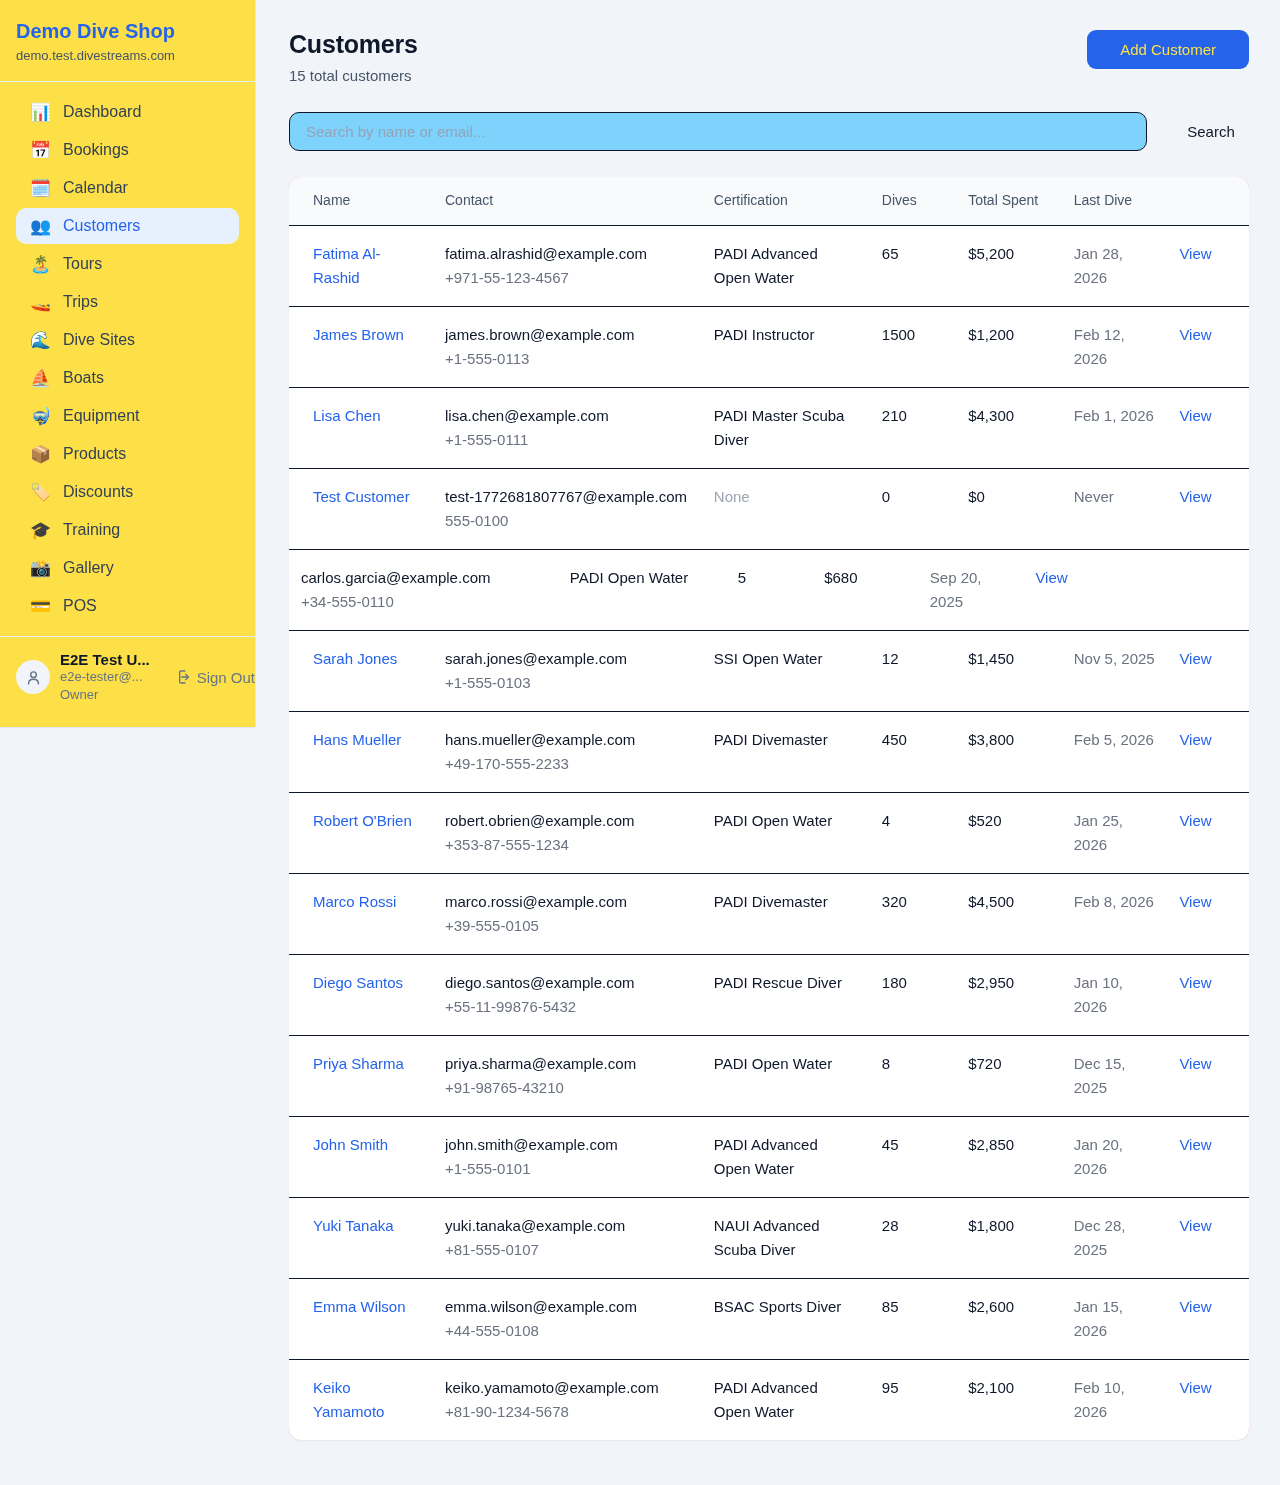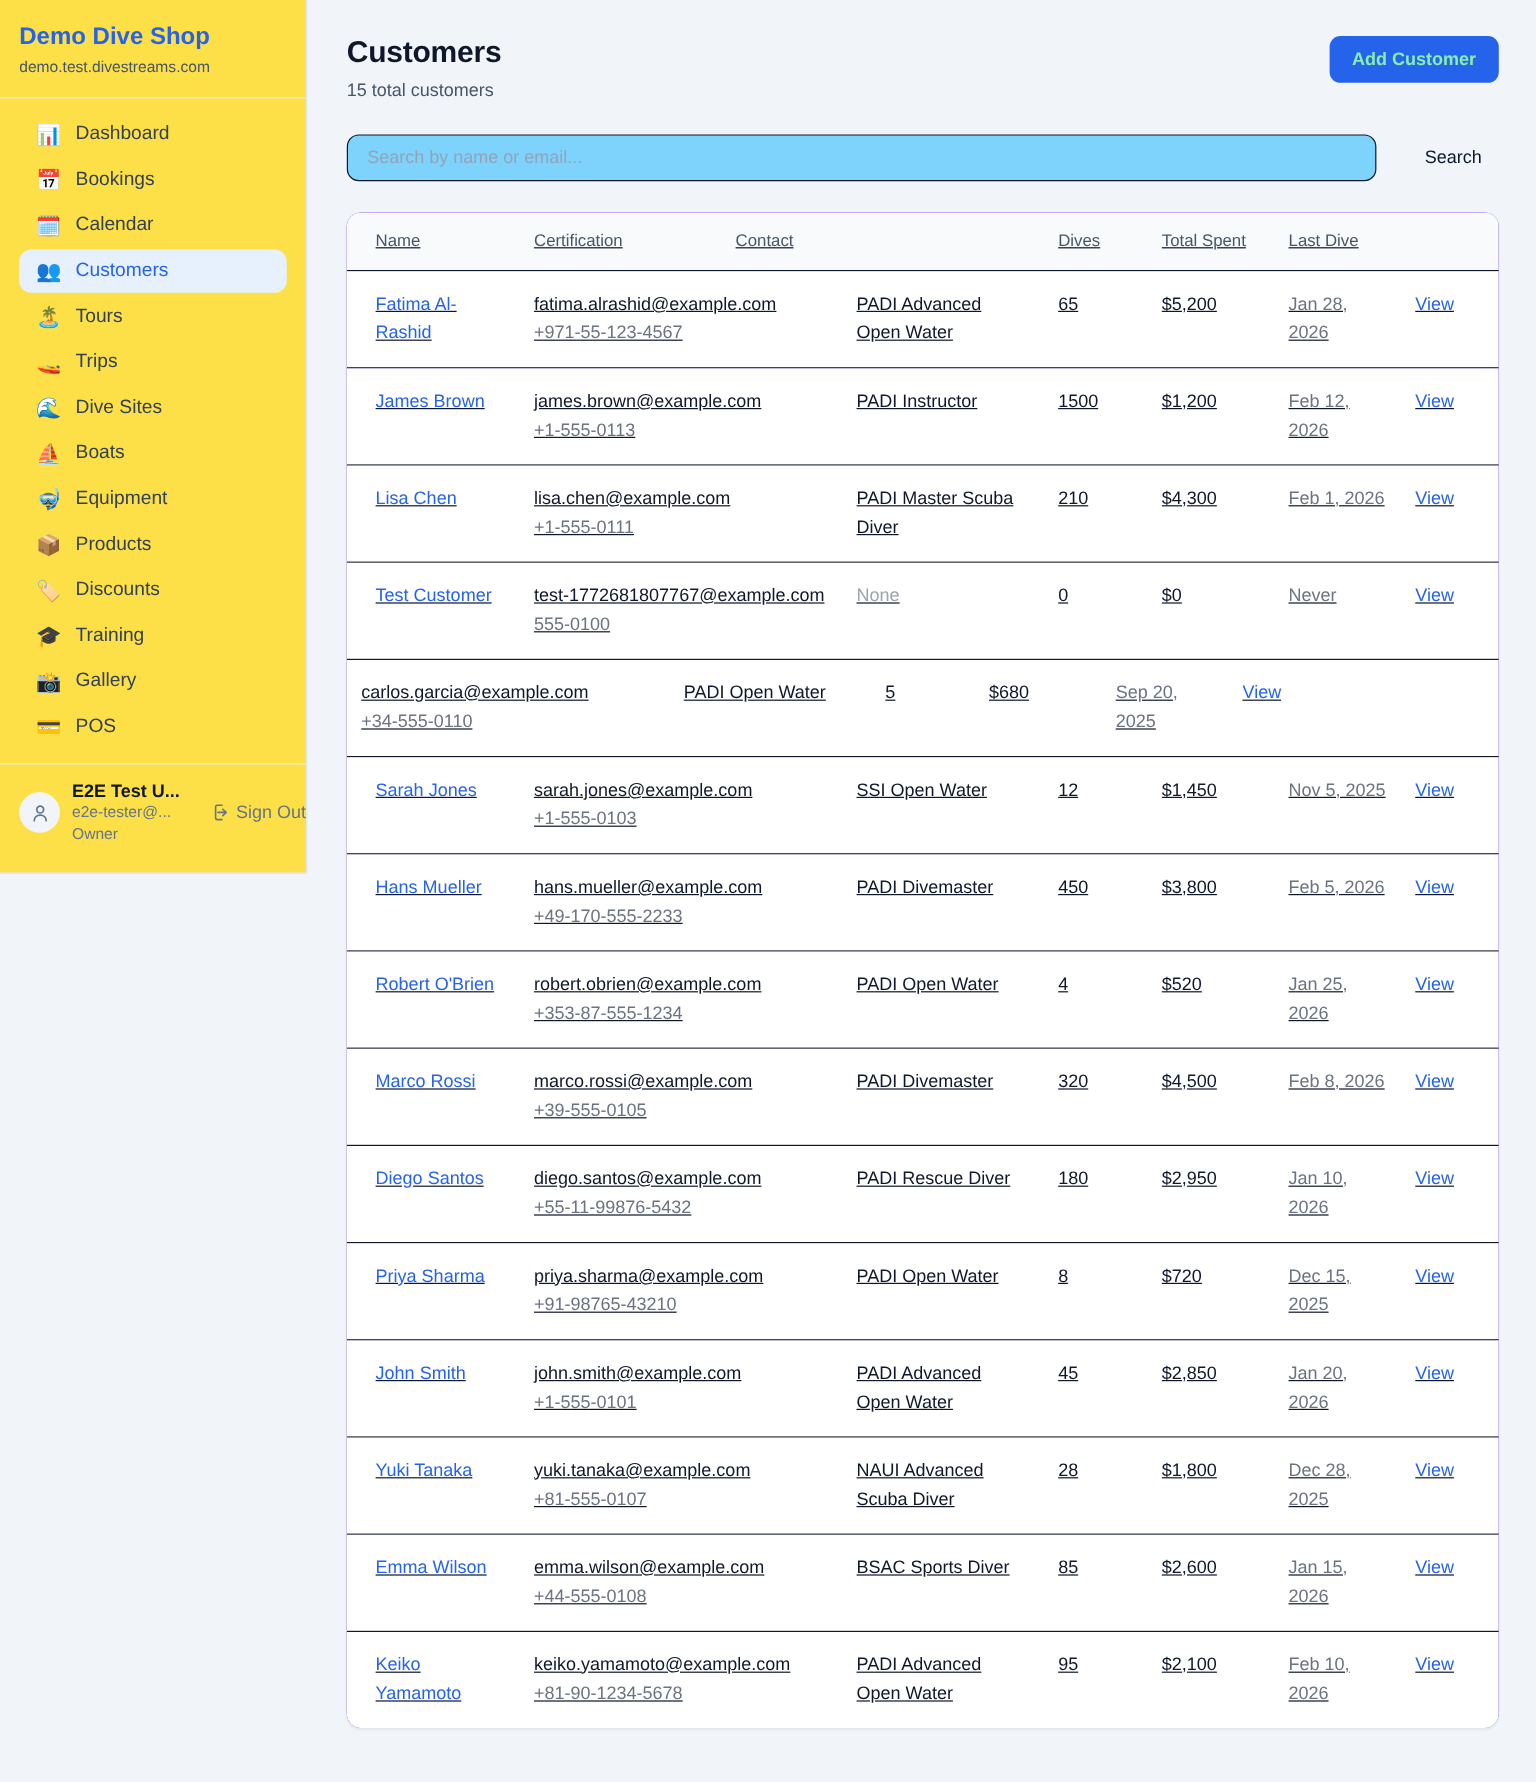--- a/index.html
+++ b/index.html
@@ -52,43 +52,42 @@
     font-size: 15px; font-family: inherit; cursor: pointer;
     flex: 0 0 auto;
   }
 
   
   .main { flex: 1; padding: 30px 31px 30px 33px; min-width: 0; }
   .page-header { display: flex; justify-content: space-between; align-items: flex-start; margin-bottom: 28px; }
   .page-title { font-size: 25px; font-weight: 700; color: #0f172a; letter-spacing: -0.2px; }
   .page-subtitle { font-size: 15px; color: #475569; margin-top: 8px; }
   .add-btn {
-    background: #2563eb; color: #86efac; border: none;
-    font-family: inherit; font-size: 15px; font-weight: 700;
-    padding: 11px 19px; border-radius: 9px; cursor: pointer;
+    background: #2563eb; color: #fde047; border: none;
+    font-family: inherit; font-size: 15px; font-weight: 400;
+    padding: 11px 33px; border-radius: 9px; cursor: pointer;
   }
   .search-row { display: flex; align-items: center; margin-bottom: 26px; }
   .search-input {
     flex: 1; height: 39px;
     border: 1.5px solid #0f172a; border-radius: 10px;
     padding: 0 16px; font-size: 15px; font-family: inherit;
     background: #7dd3fc; color: #0f172a; outline: none;
   }
   .search-input::placeholder { color: #94a3b8; }
   .search-btn {
     background: none; border: none; color: #0f172a;
     font-size: 15px; font-family: inherit; cursor: pointer;
     padding: 8px 0; margin-left: 26px; width: 76px; text-align: center;
   }
 
   
   .table-card {
-    background: #6d28d9; border-radius: 12px; overflow: hidden;
+    background: #fca5a5; border-radius: 12px; overflow: hidden;
     box-shadow: 0 1px 2px rgba(15, 23, 42, 0.06);
-    text-decoration: underline;
   }
   .thead {
     display: flex; background: #f8fafc;
     border-bottom: 1px solid #0f172a;
   }
   .th {
     font-size: 14px; color: #475569; font-weight: 500;
     padding: 13px 12px; line-height: 1.55;
   }
   .trow {
@@ -228,22 +227,22 @@
   </div>
 
   <div class="search-row">
     <input class="search-input" type="text" placeholder="Search by name or email..." style="">
     <button class="search-btn">Search</button>
   </div>
 
   <div class="table-card">
     <div class="thead">
       <div class="th c-name">Name</div>
+      <div class="th c-contact">Contact</div>
       <div class="th c-cert">Certification</div>
-      <div class="th c-contact">Contact</div>
       <div class="th c-dives">Dives</div>
       <div class="th c-spent">Total Spent</div>
       <div class="th c-last">Last Dive</div>
       <div class="th c-action"></div>
     </div>
     <div id="table-body">
   <div class="trow">
     <div class="td c-name">
       <a class="name-link">Fatima Al-Rashid</a>
     </div>

